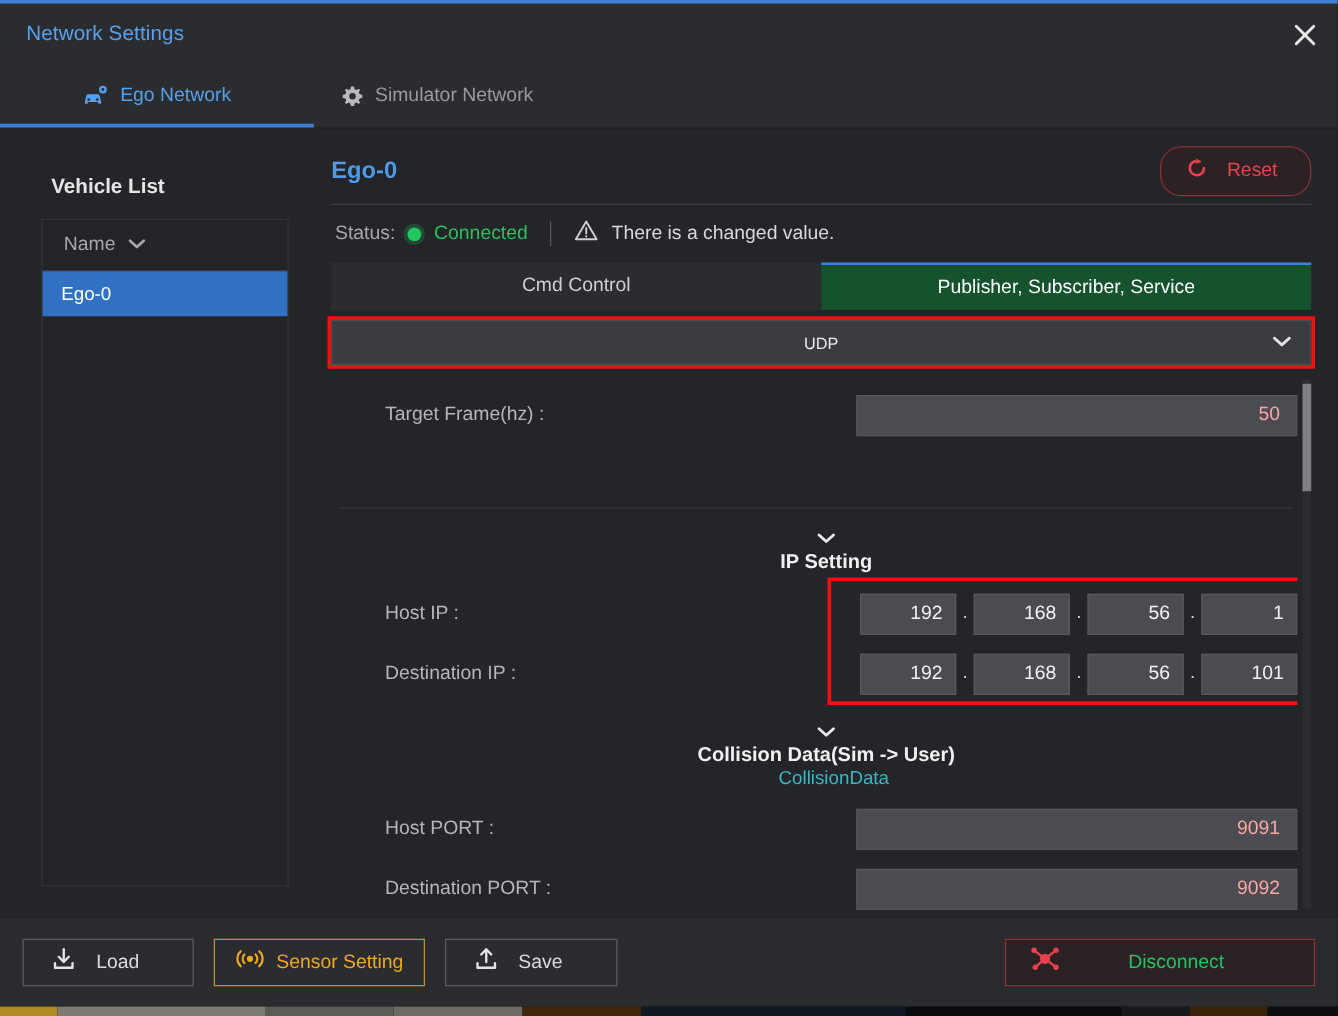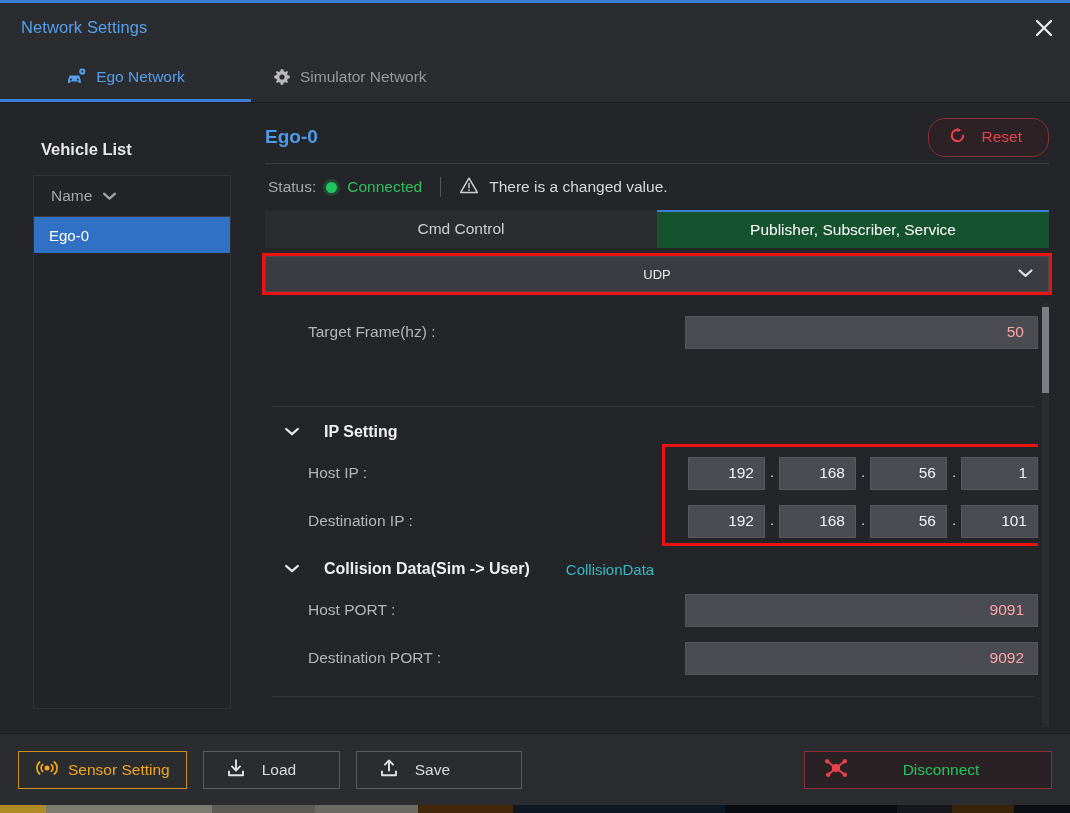--- a/index.html
+++ b/index.html
@@ -307,23 +307,24 @@
 
   .section-divider {
     height: 1px;
     background: #35373c;
     margin: 18px 4px 0 10px;
   }
 
   .section-head {
     display: flex;
     align-items: center;
-    gap: 24px;
+    gap: 0;
     padding: 16px 0 8px 22px;
     cursor: pointer;
+    flex-direction: column;
   }
   .section-title {
     color: #f0f0f2;
     font-size: 16px;
     font-weight: bold;
   }
   .section-sub {
     color: #37b9c4;
     font-size: 15px;
     margin-left: 12px;
@@ -636,45 +637,45 @@
 
         <div id="sbar-track">
           <div id="sbar-thumb"></div>
         </div>
       </div>
 
     </div>
   </div>
 
   <div id="footer">
+    <div class="foot-btn" style="width:137px;">
+      <span>
+        <svg width="20" height="20" viewBox="0 0 20 20">
+          <line x1="10" y1="2.3" x2="10" y2="11.8" stroke="#e4e4e8" stroke-width="1.9" stroke-linecap="round"></line>
+          <path d="M6 8.4 L10 12.6 L14 8.4" fill="none" stroke="#e4e4e8" stroke-width="1.9" stroke-linecap="round" stroke-linejoin="round"></path>
+          <path d="M3 13.5 L3 17.2 L17 17.2 L17 13.5" fill="none" stroke="#e4e4e8" stroke-width="1.9" stroke-linecap="round" stroke-linejoin="round"></path>
+        </svg>
+      </span>
+      <span>Load</span>
+    </div>
+
     <div class="foot-btn" id="btn-sensor">
       <span>
         <svg width="24" height="16" viewBox="0 0 24 16">
           <path d="M4.6 2 A8 8 0 0 0 4.6 14" fill="none" stroke="#f0a81e" stroke-width="1.7" stroke-linecap="round"></path>
           <path d="M7.6 4.6 A4.6 4.6 0 0 0 7.6 11.4" fill="none" stroke="#f0a81e" stroke-width="1.7" stroke-linecap="round"></path>
           <circle cx="12" cy="8" r="2.5" fill="#f0a81e"></circle>
           <path d="M16.4 4.6 A4.6 4.6 0 0 1 16.4 11.4" fill="none" stroke="#f0a81e" stroke-width="1.7" stroke-linecap="round"></path>
           <path d="M19.4 2 A8 8 0 0 1 19.4 14" fill="none" stroke="#f0a81e" stroke-width="1.7" stroke-linecap="round"></path>
         </svg>
       </span>
       <span>Sensor Setting</span>
     </div>
 
-    <div class="foot-btn" style="width:137px;">
-      <span>
-        <svg width="20" height="20" viewBox="0 0 20 20">
-          <line x1="10" y1="2.3" x2="10" y2="11.8" stroke="#e4e4e8" stroke-width="1.9" stroke-linecap="round"></line>
-          <path d="M6 8.4 L10 12.6 L14 8.4" fill="none" stroke="#e4e4e8" stroke-width="1.9" stroke-linecap="round" stroke-linejoin="round"></path>
-          <path d="M3 13.5 L3 17.2 L17 17.2 L17 13.5" fill="none" stroke="#e4e4e8" stroke-width="1.9" stroke-linecap="round" stroke-linejoin="round"></path>
-        </svg>
-      </span>
-      <span>Load</span>
-    </div>
-
-    <div class="foot-btn" style="width:166px;">
+    <div class="foot-btn" style="width:138px;">
       <span>
         <svg width="20" height="20" viewBox="0 0 20 20">
           <line x1="10" y1="12.6" x2="10" y2="3" stroke="#e4e4e8" stroke-width="1.9" stroke-linecap="round"></line>
           <path d="M6 6.6 L10 2.4 L14 6.6" fill="none" stroke="#e4e4e8" stroke-width="1.9" stroke-linecap="round" stroke-linejoin="round"></path>
           <path d="M3 13.5 L3 17.2 L17 17.2 L17 13.5" fill="none" stroke="#e4e4e8" stroke-width="1.9" stroke-linecap="round" stroke-linejoin="round"></path>
         </svg>
       </span>
       <span>Save</span>
     </div>
 

